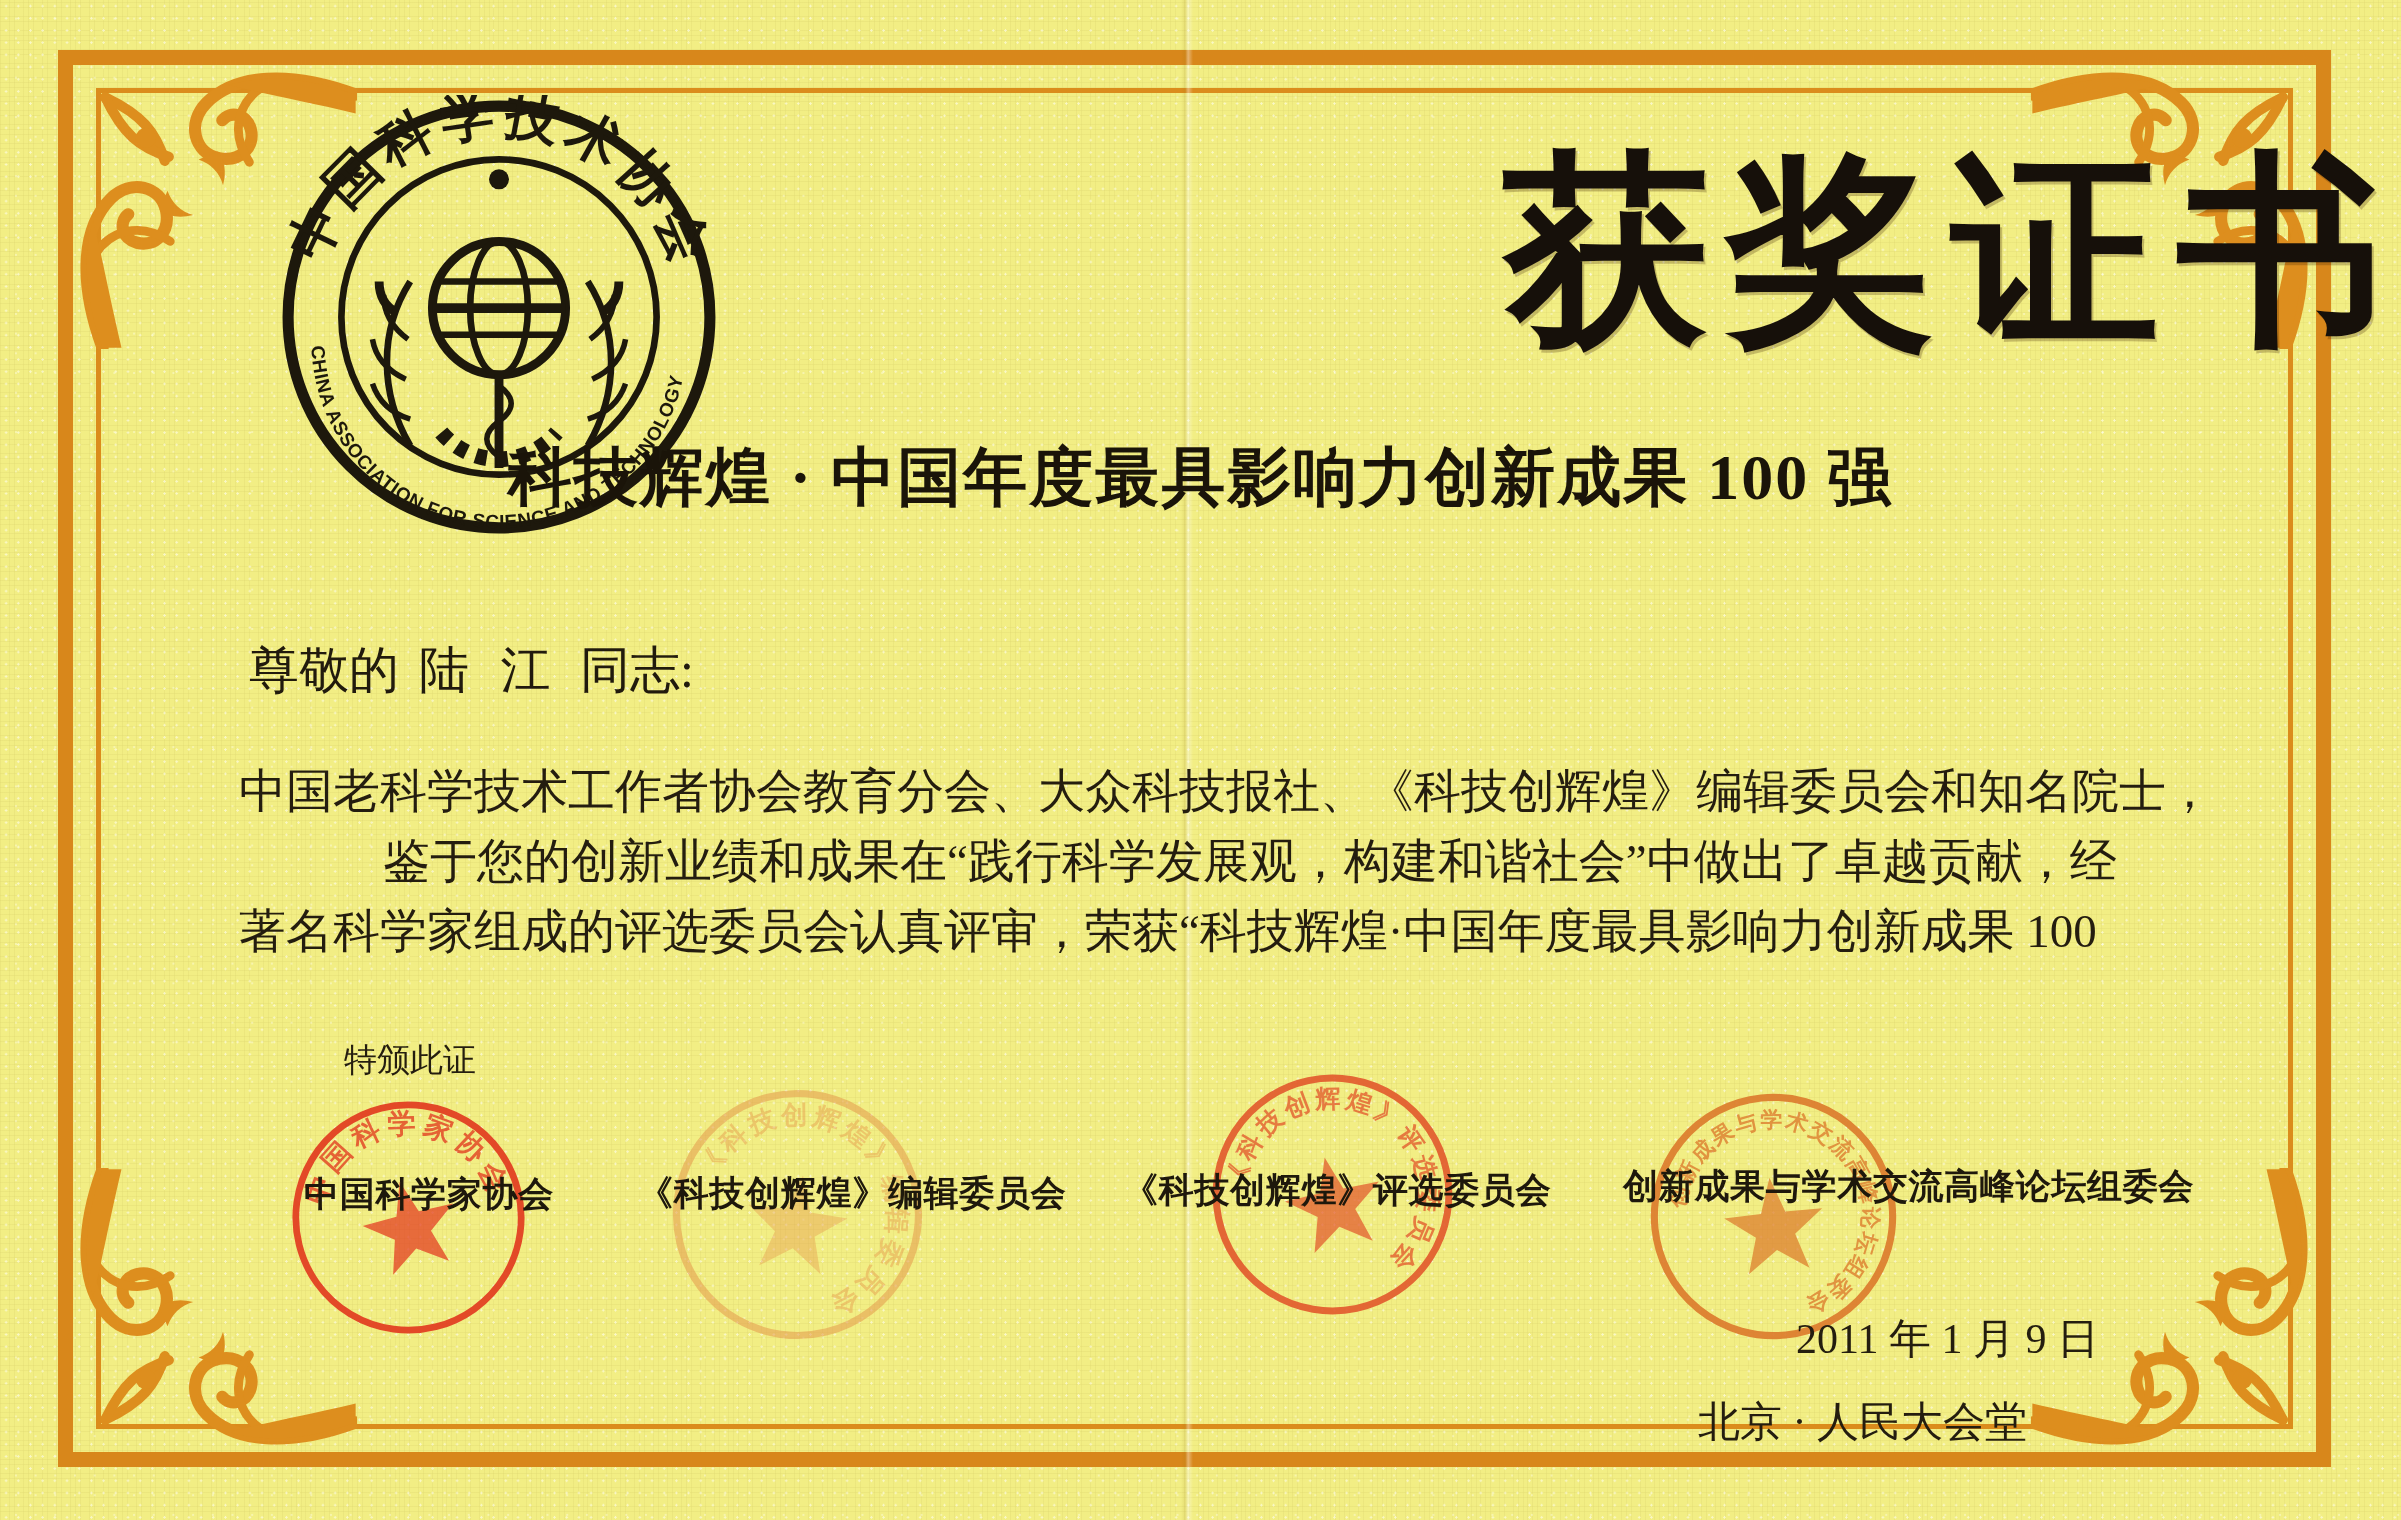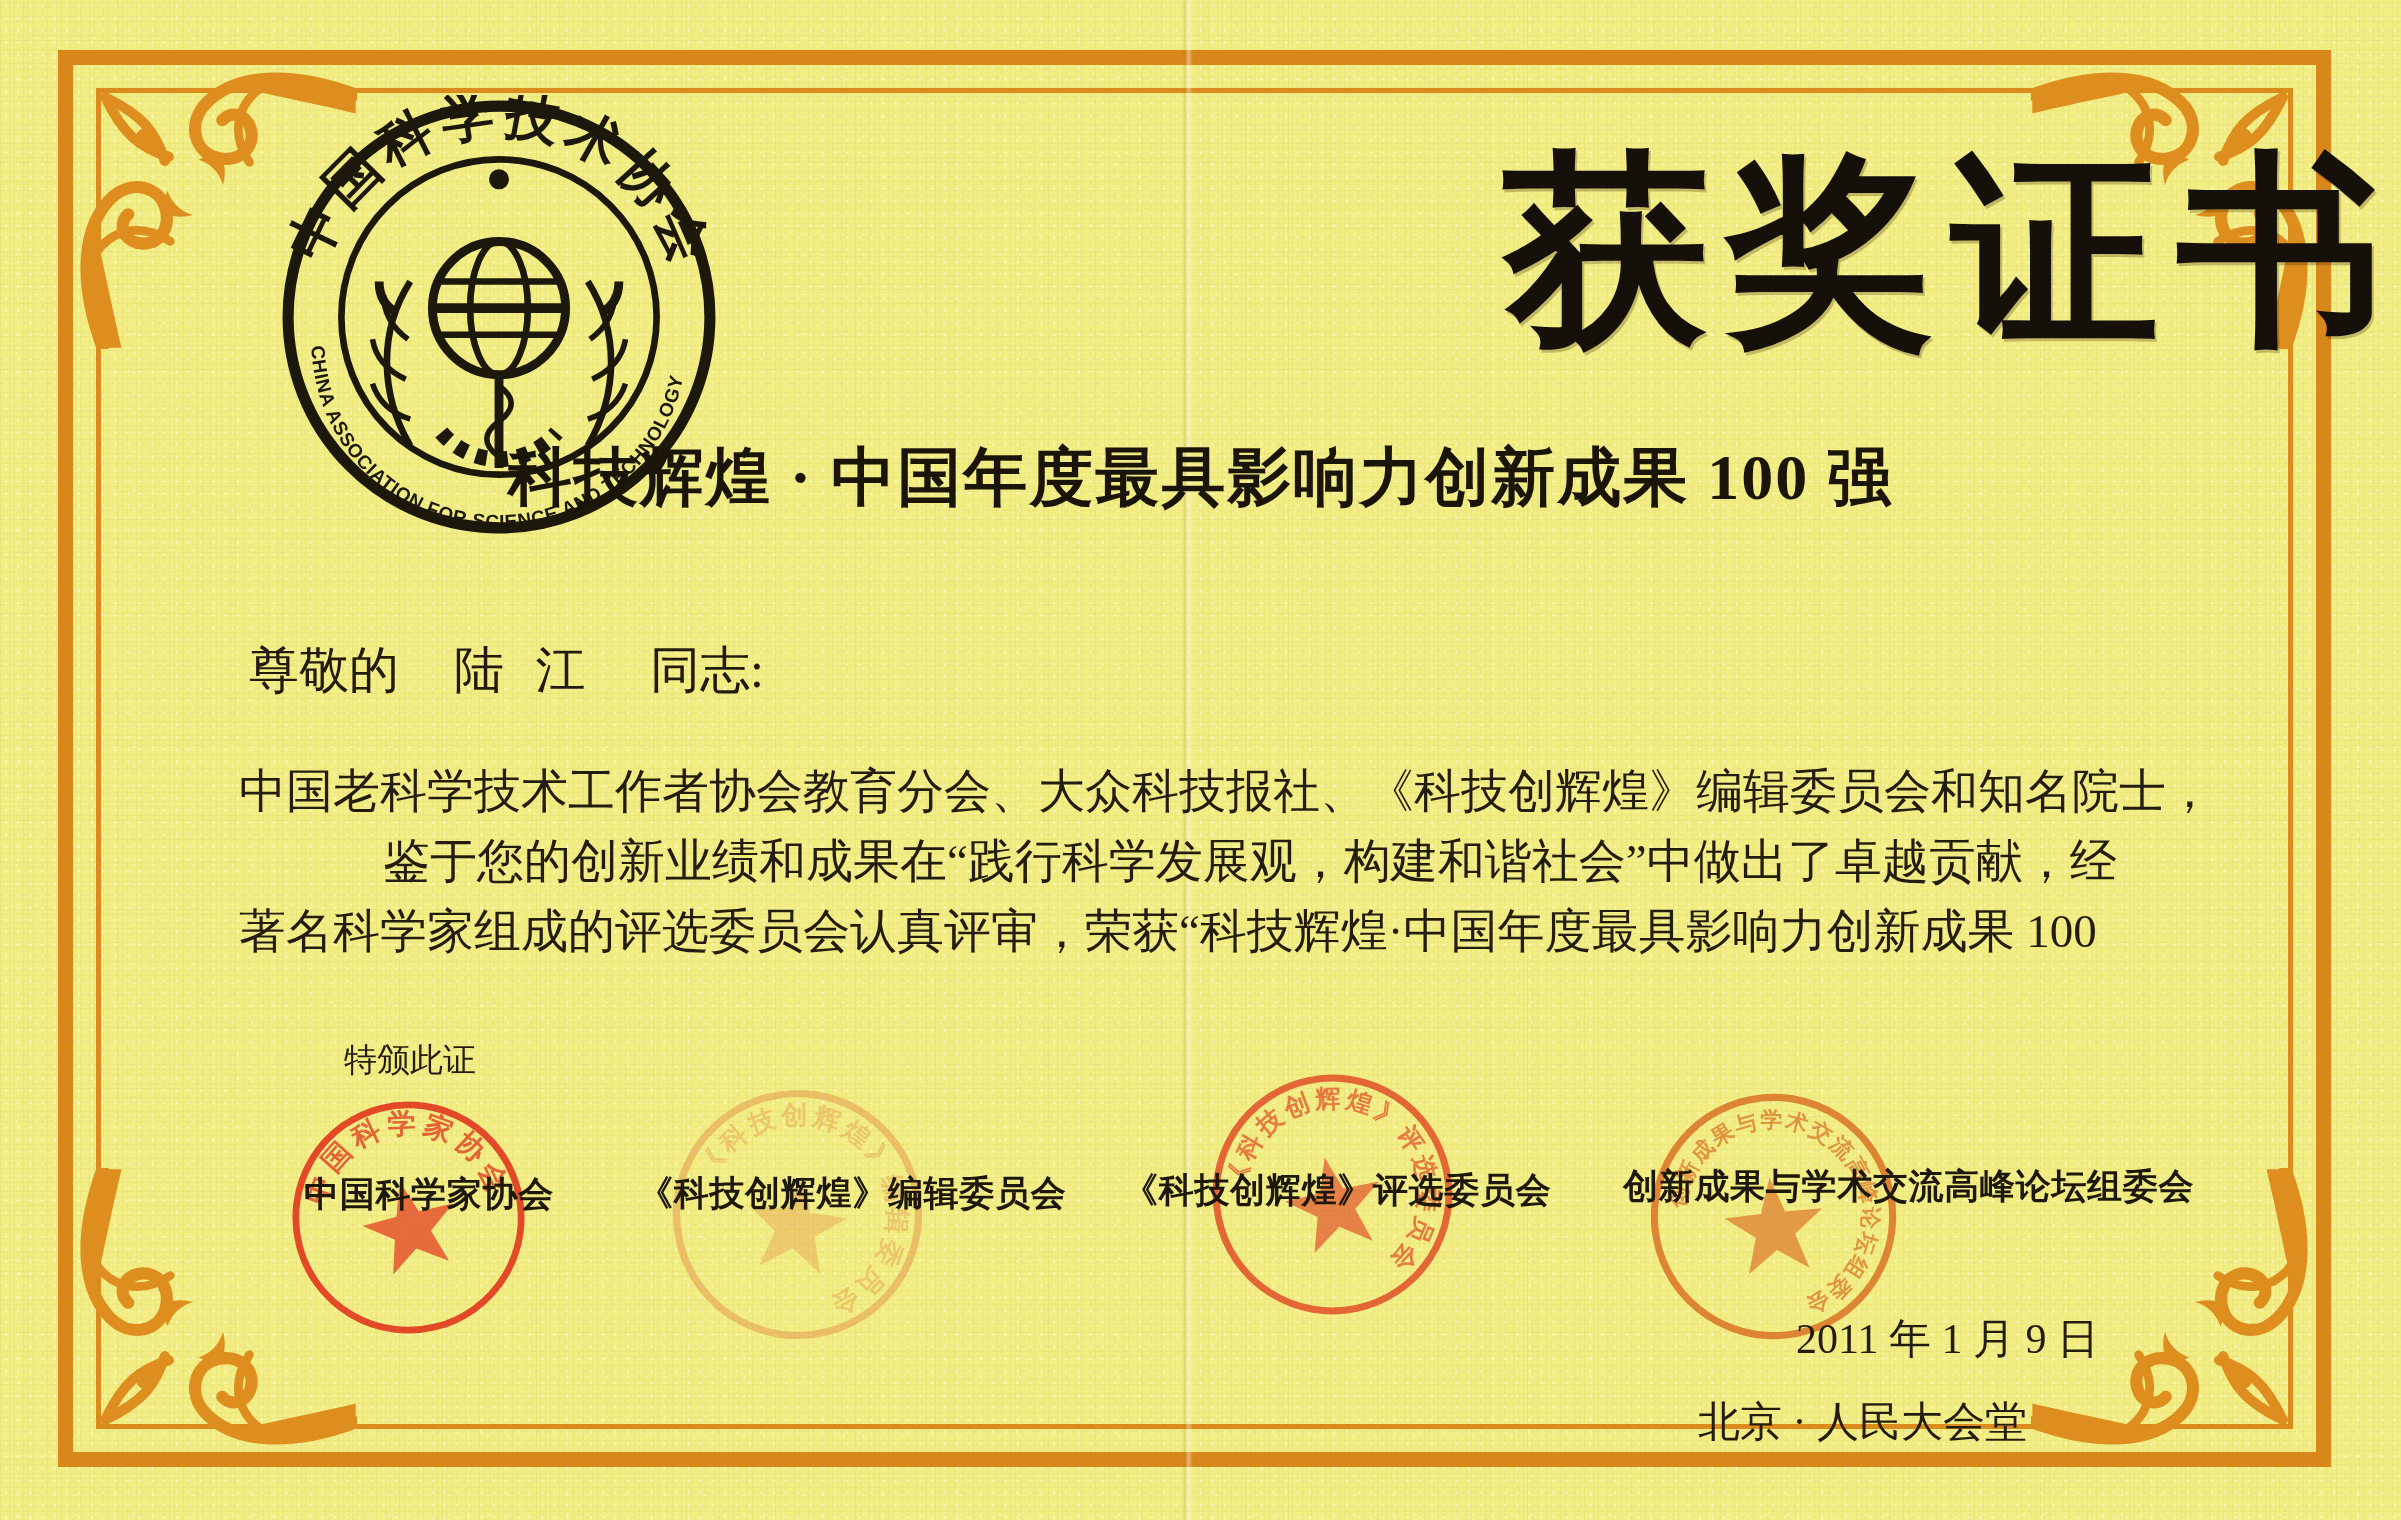--- a/index.html
+++ b/index.html
@@ -27,21 +27,21 @@
   .corner.br{right:79px;bottom:62px;transform:scale(-1,-1);}
   .fold{position:absolute;top:0;bottom:0;left:1181px;width:12.2px;
         background:linear-gradient(90deg, rgba(0,0,0,0), rgba(150,120,20,.14) 35%, rgba(255,255,255,.38) 60%, rgba(0,0,0,0));}
   .logo{position:absolute;left:277px;top:95px;width:444px;height:444px;color:#1d180c;}
   .title{position:absolute;left:0;right:0;top:114px;text-align:right;
          font-size:207px;font-weight:bold;letter-spacing:17.6px;color:#16100a;
          text-shadow:2px 2.7px 0 rgba(60,30,0,.25);}
   .subtitle{position:absolute;left:0;right:0;top:434px;text-align:center;
             font-size:64px;font-weight:bold;letter-spacing:2px;color:#1a1409;white-space:nowrap;}
   .salutation{position:absolute;left:249px;top:637px;font-size:50px;color:#211a0d;white-space:nowrap;}
-  .salutation .name{display:inline-block;margin:0 55px;letter-spacing:9.5px;}
+  .salutation .name{display:inline-block;margin:0 20px;letter-spacing:9.5px;}
   .bodytext{position:absolute;left:239px;top:756px;right:149px;font-size:47px;line-height:70px;color:#241d0f;}
   .bodytext .line{white-space:nowrap;}
   .bodytext .indent{text-indent:144px;}
   .closing{position:absolute;left:344px;top:1038px;font-size:33px;color:#241d0f;}
   .sig{position:absolute;font-size:35px;font-weight:bold;color:#1e180c;white-space:nowrap;z-index:6;letter-spacing:0.7px;}
   .sig1{left:304px;top:1171px;}
   .sig2{left:638px;top:1170px;}
   .sig3{left:1123px;top:1167px;}
   .sig4{left:1623px;top:1163px;}
   .stamp{position:absolute;z-index:4;}

